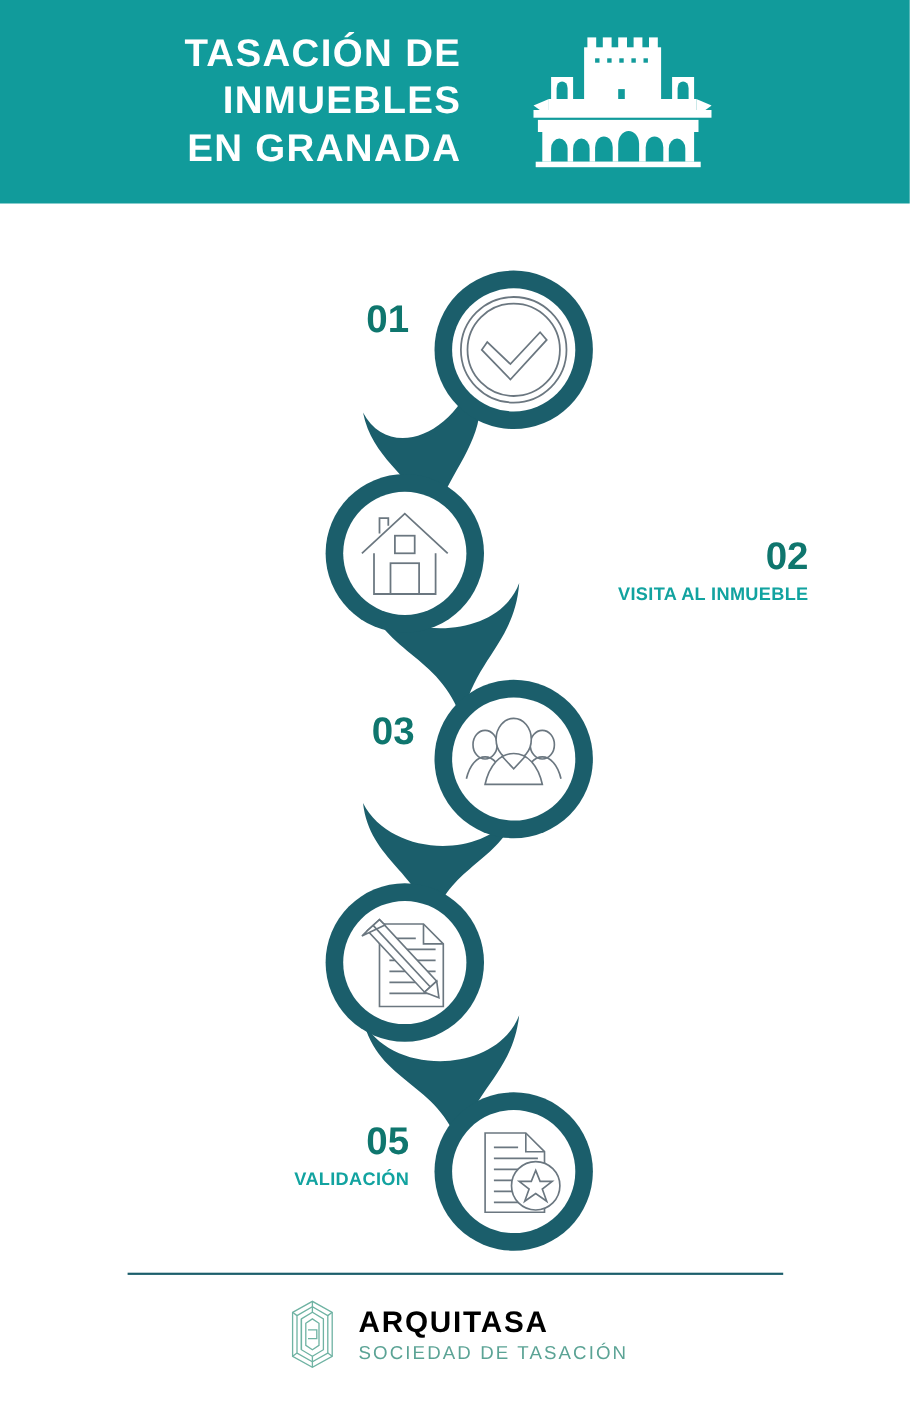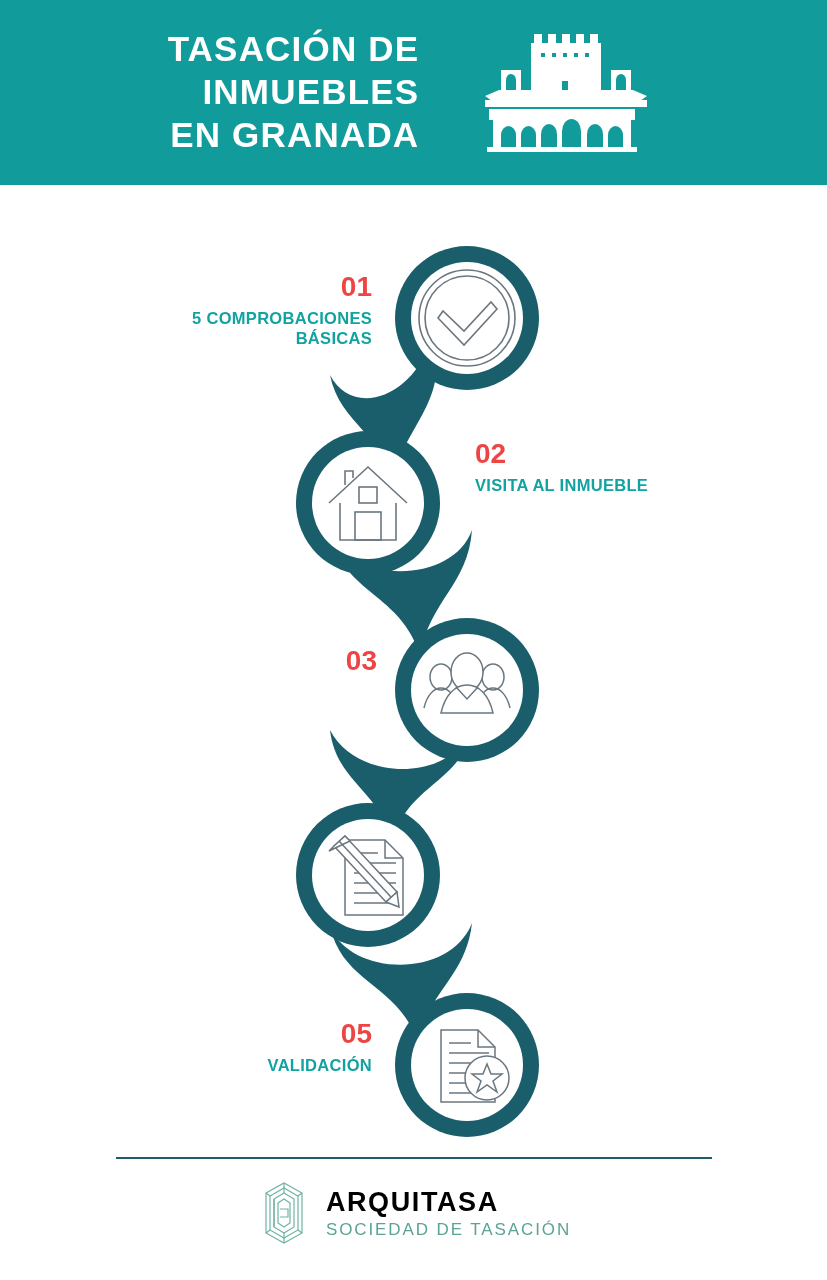--- a/index.html
+++ b/index.html
@@ -34,30 +34,30 @@
 
   
   .chain{
     position:absolute;left:0;top:185px;width:827px;height:960px;
   }
   .chain-svg{position:absolute;left:0;top:0;width:827px;height:960px;}
 
   
   .step-text{position:absolute;}
   .step-num{
-    font-size:28px;font-weight:bold;color:#ef4444;
+    font-size:35px;font-weight:bold;color:#0f766e;
     letter-spacing:0px;line-height:1.0;
   }
   .step-label{
     font-size:16.5px;font-weight:bold;color:#12A3A0;
     line-height:1.22;letter-spacing:0.3px;white-space:pre-line;
     margin-top:7px;
   }
   .align-right{text-align:right;}
-  .align-left{text-align:left;}
+  .align-left{text-align:right;margin-top:48px;}
 
   
   #step-text-1{right:455px;top:88px;width:260px;}
   #step-text-2{left:475px;top:255px;width:260px;}
   #step-text-3{right:450px;top:462px;width:240px;}
   #step-text-4{left:470px;top:635px;width:250px;}
   #step-text-5{right:455px;top:835px;width:240px;}
 
   
 
@@ -229,22 +229,20 @@
         <path d="M478 845 L478 862 L495 862"></path>
         <path d="M449 858 H471 M449 868 H489 M449 878 H489 M449 888 H483 M449 898 H477 M449 908 H477"></path>
         <circle cx="487" cy="893" r="22" fill="#FFFFFF"></circle>
         <path d="M487 879 L491 889 L502 889 L493 896 L497 907 L487 900 L477 907 L481 896 L472 889 L483 889 Z"></path>
       </g>
     </g>
   </svg>
 
   <div class="step-text align-right" id="step-text-1">
     <div class="step-num">01</div>
-    <div class="step-label">5 COMPROBACIONES
-BÁSICAS</div>
   </div>
 
   <div class="step-text align-left" id="step-text-2">
     <div class="step-num">02</div>
     <div class="step-label">VISITA AL INMUEBLE</div>
   </div>
 
   <div class="step-text align-right" id="step-text-3">
     <div class="step-num">03</div>
   </div>

